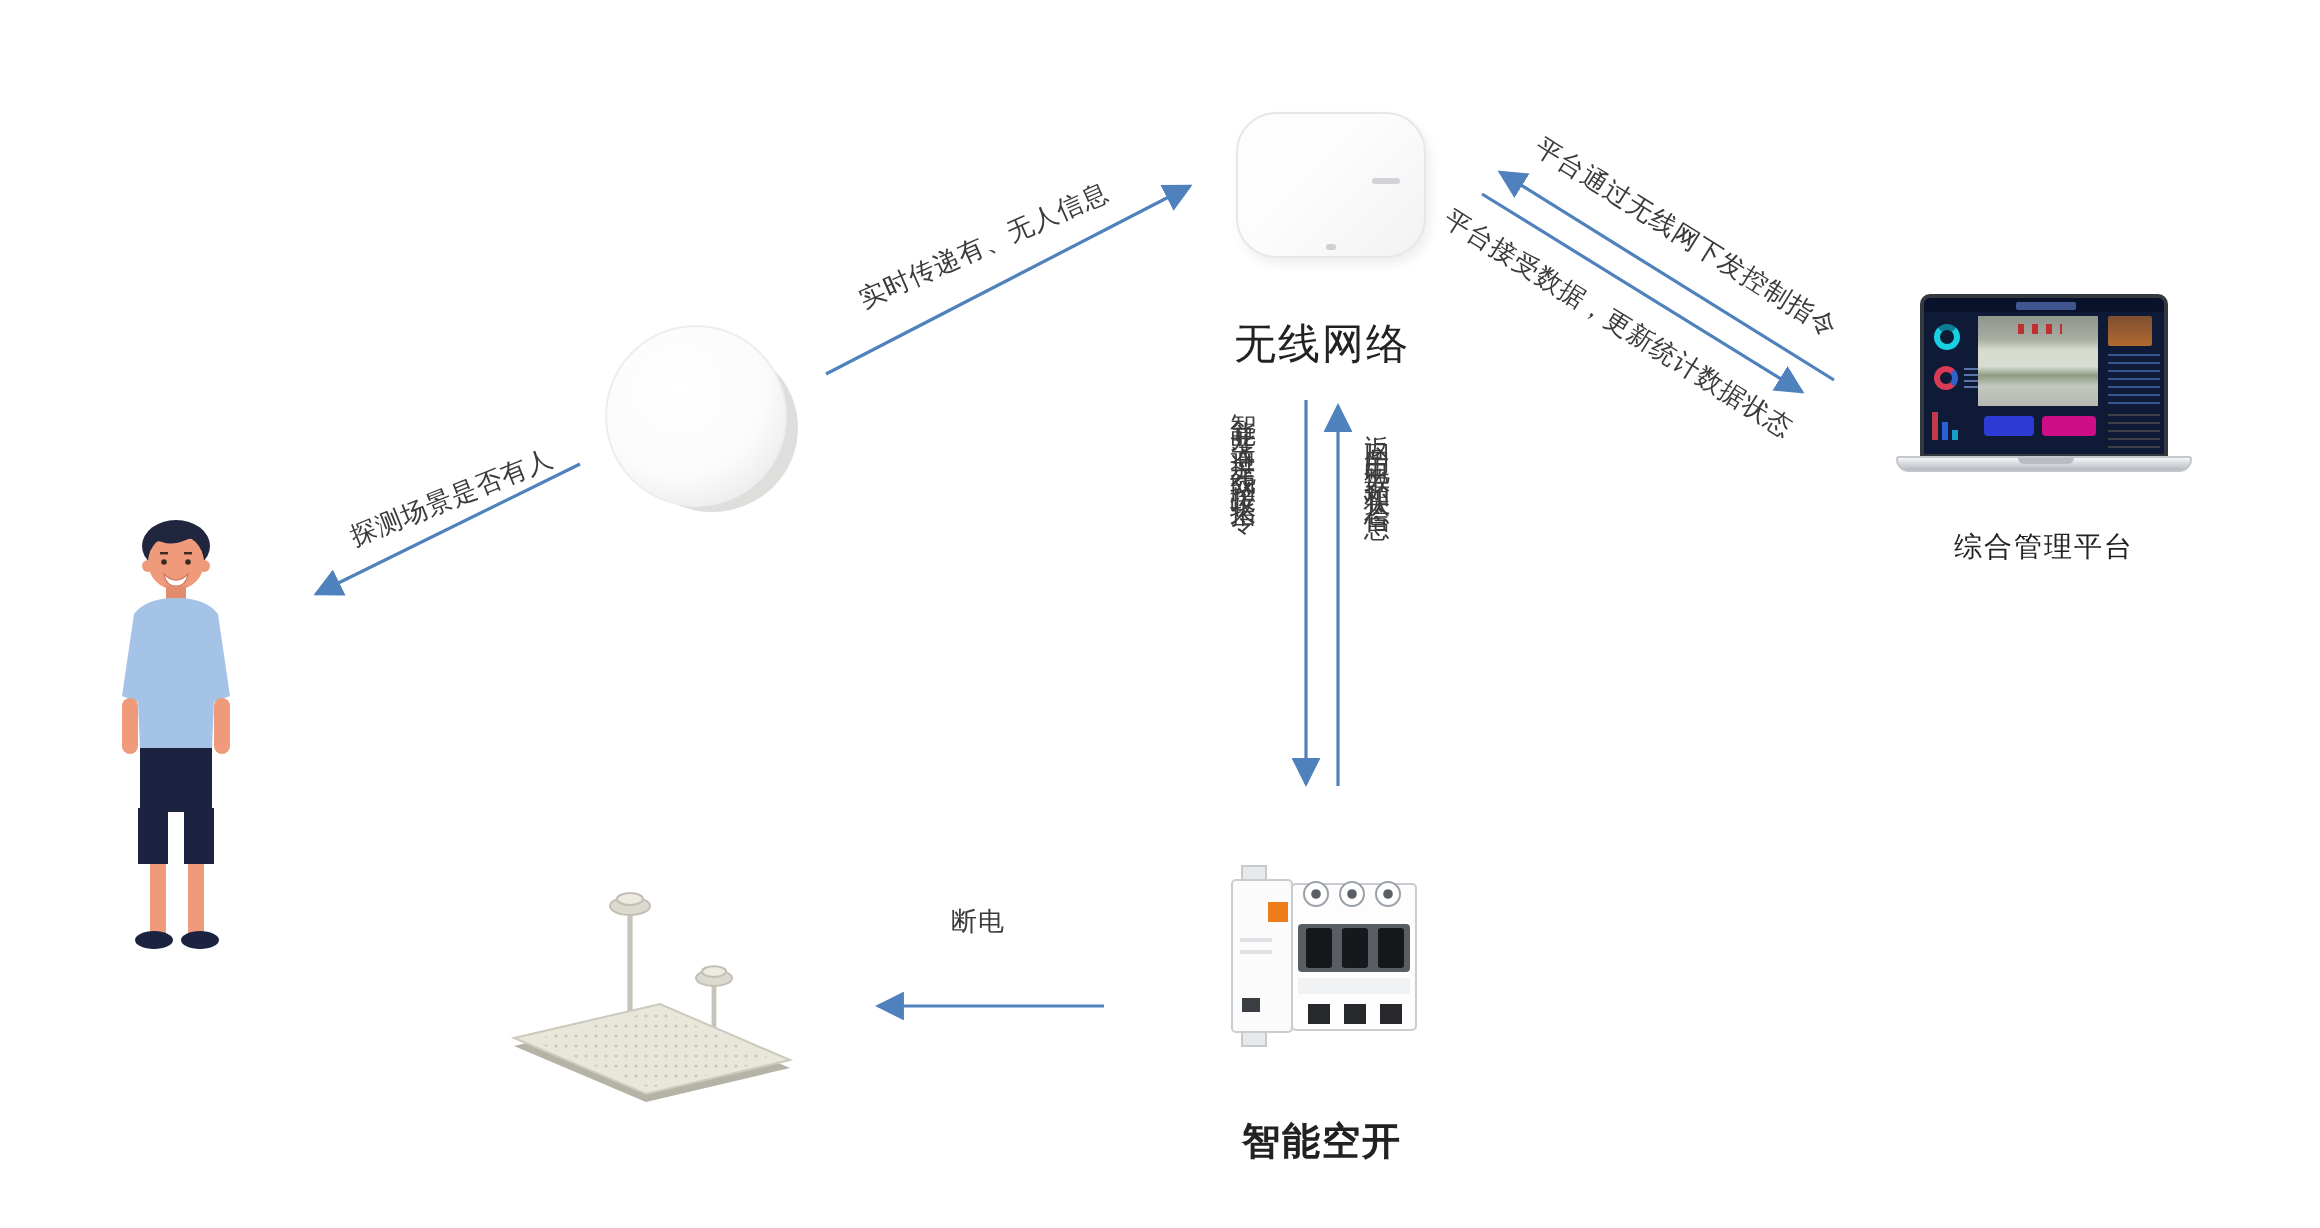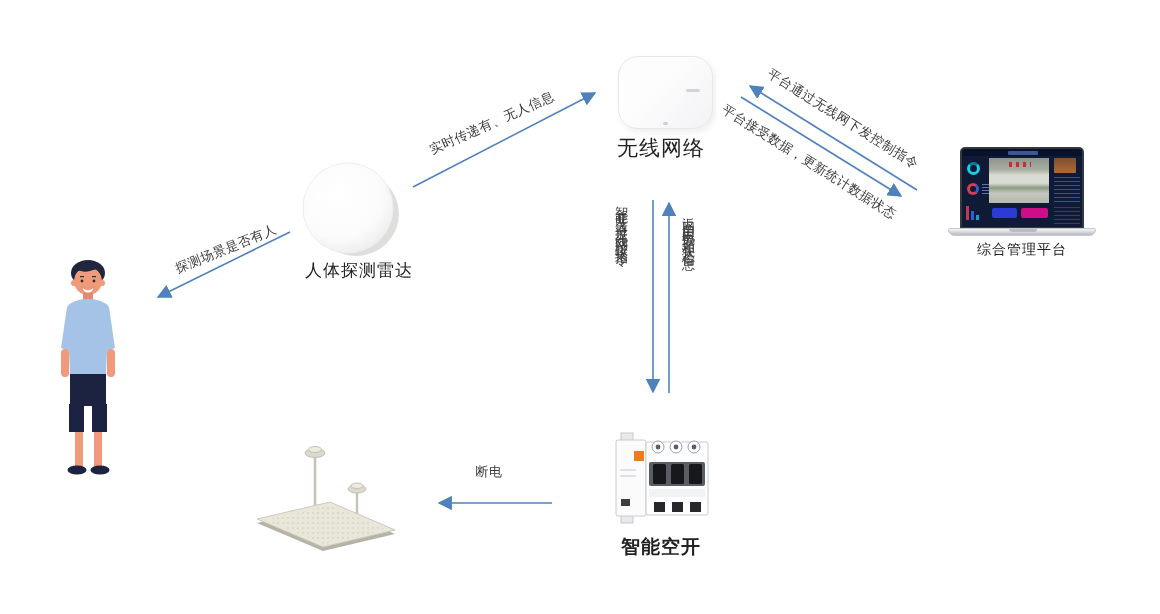--- a/index.html
+++ b/index.html
@@ -10,21 +10,21 @@
   .abs{position:absolute;}
   svg.layer{position:absolute;left:0;top:0;width:1160px;height:614px;pointer-events:none;}
   .edge-label{
     position:absolute;font-size:13px;color:#3b3b3b;white-space:nowrap;
     transform-origin:center center;letter-spacing:0.5px;
   }
   .edge-label.vert{
     writing-mode:vertical-rl;text-orientation:upright;letter-spacing:4px;
     transform:none;white-space:normal;line-height:14px;
   }
-  .node-label{position:absolute;text-align:center;color:#222;}
+  .node-label{position:absolute;text-align:center;color:#222;margin-top:24px;}
   .lbl-radar{left:288px;top:259px;width:142px;font-size:17px;letter-spacing:1px;}
   .lbl-wireless{left:606px;top:134px;width:110px;font-size:21px;letter-spacing:1px;}
   .lbl-platform{left:948px;top:241px;width:148px;font-size:14px;letter-spacing:1px;}
   .lbl-breaker{left:610px;top:534px;width:102px;font-size:19px;font-weight:bold;letter-spacing:1px;}
 
   
   .ap{
     left:618px;top:56px;width:93px;height:71px;border-radius:20px;
     background:linear-gradient(135deg,#fdfdfe 40%,#f2f2f4 100%);
     border:1px solid #e7e7ea;box-shadow:2px 3px 6px rgba(0,0,0,0.07);
@@ -182,26 +182,25 @@
     <rect x="104.8" y="49" width="2.4" height="25" fill="#c6c3b9"></rect>
     <ellipse cx="64" cy="12" rx="10" ry="4.5" fill="#dcd9cf" stroke="#c2bfb5"></ellipse>
     <ellipse cx="64" cy="8.5" rx="6.5" ry="3" fill="#edeae0" stroke="#c2bfb5"></ellipse>
     <ellipse cx="106" cy="48" rx="9" ry="4" fill="#dcd9cf" stroke="#c2bfb5"></ellipse>
     <ellipse cx="106" cy="44.8" rx="6" ry="2.7" fill="#edeae0" stroke="#c2bfb5"></ellipse>
     <polygon points="6,82 79,65 144,93 72,110" fill="#b5b2a6"></polygon>
     <polygon points="6,78 79,61 144,89 72,106" fill="#e9e6da" stroke="#ccc9bd"></polygon>
     <polygon points="14,79 79,64 136,89 74,103" fill="url(#dots)"></polygon>
   </svg>
 
-  <div class="node-label lbl-radar">人体探测雷达</div>
   <div class="node-label lbl-wireless">无线网络</div>
   <div class="node-label lbl-platform">综合管理平台</div>
   <div class="node-label lbl-breaker">智能空开</div>
 
   <div class="edge-label" style="left:492px;top:123px;transform:translate(-50%,-50%) rotate(-24deg);">实时传递有、无人信息</div>
   <div class="edge-label" style="left:226px;top:249px;transform:translate(-50%,-50%) rotate(-22deg);">探测场景是否有人</div>
   <div class="edge-label" style="left:843px;top:119px;transform:translate(-50%,-50%) rotate(32deg);">平台通过无线网下发控制指令</div>
   <div class="edge-label" style="left:809px;top:162px;transform:translate(-50%,-50%) rotate(32deg);">平台接受数据，更新统计数据状态</div>
   <div class="edge-label vert" style="left:614px;top:196px;height:212px;">智能开关通过无线网接收指令</div>
   <div class="edge-label vert" style="left:681px;top:207px;height:180px;">返回用电数据和状态信息</div>
-  <div class="edge-label" style="left:489px;top:472px;transform:translate(-50%,-50%);">断电</div>
+  <div class="edge-label" style="left:489px;top:461px;transform:translate(-50%,-50%);">断电</div>
 
 </div>
 
 </body></html>

